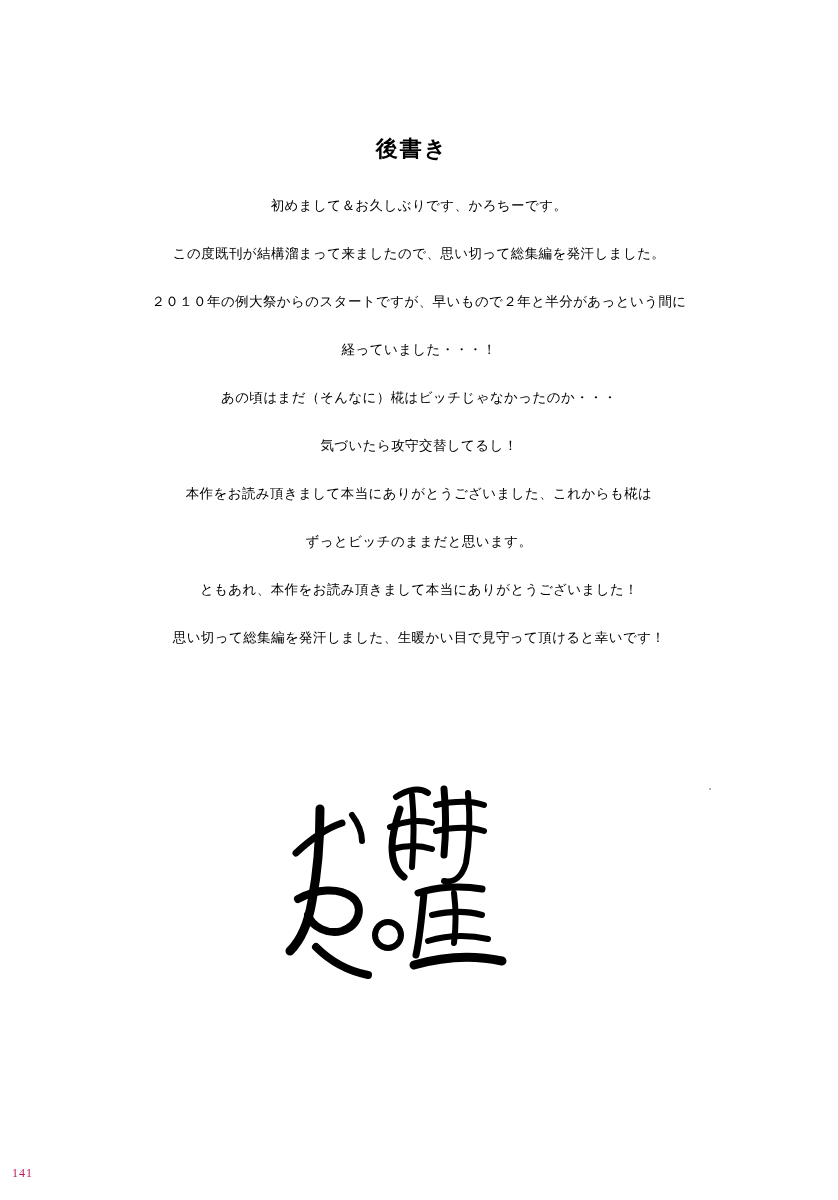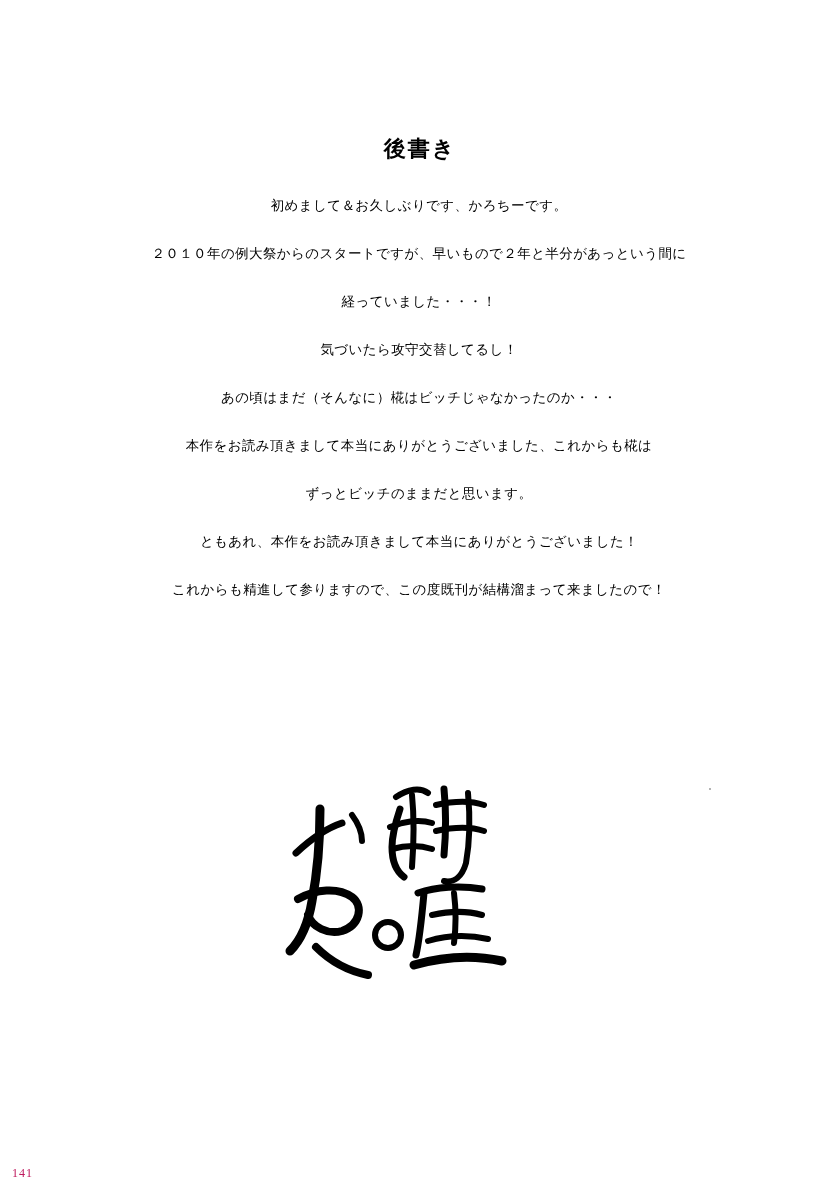--- a/index.html
+++ b/index.html
@@ -18,21 +18,21 @@
 
   .page {
     position: absolute;
     inset: 0;
     background: #ffffff;
   }
 
   .afterword-title {
     position: absolute;
     top: 134px;
-    left: 16px;
+    left: 8px;
     width: 808px;
     text-align: center;
     font-size: 22px;
     font-weight: bold;
     letter-spacing: 2px;
     color: #000000;
   }
 
   .body-text {
     position: absolute;
@@ -90,28 +90,29 @@
 </style>
 </head>
 <body>
 
 <div class="page">
 
   <div class="afterword-title">後書き</div>
 
   <div class="body-text">
     <p class="body-line">初めまして＆お久しぶりです、かろちーです。</p>
+    <p class="body-line">この度既刊が結構溜まって来ましたので、思い切って総集編を発汗しました。</p>
     <p class="body-line">２０１０年の例大祭からのスタートですが、早いもので２年と半分があっという間に</p>
     <p class="body-line">経っていました・・・！</p>
+    <p class="body-line">あの頃はまだ（そんなに）椛はビッチじゃなかったのか・・・</p>
     <p class="body-line">気づいたら攻守交替してるし！</p>
-    <p class="body-line">あの頃はまだ（そんなに）椛はビッチじゃなかったのか・・・</p>
     <p class="body-line">本作をお読み頂きまして本当にありがとうございました、これからも椛は</p>
     <p class="body-line">ずっとビッチのままだと思います。</p>
     <p class="body-line">ともあれ、本作をお読み頂きまして本当にありがとうございました！</p>
-    <p class="body-line">これからも精進して参りますので、この度既刊が結構溜まって来ましたので！</p>
+    <p class="body-line">思い切って総集編を発汗しました、生暖かい目で見守って頂けると幸いです！</p>
   </div>
 
   <div class="signature-wrap">
     <svg viewBox="0 0 260 225" xmlns="http://www.w3.org/2000/svg" aria-hidden="true">
       <g fill="none" stroke="#000000" stroke-linecap="round" stroke-linejoin="round">
 
         <path d="M28 78 C45 62, 62 52, 74 48" stroke-width="7"></path>
         <path d="M52 34 C52 60, 50 95, 44 126 C40 150, 32 166, 22 176" stroke-width="9"></path>
         <path d="M30 124 C48 114, 70 112, 84 122 C96 131, 92 150, 74 156 C60 160, 44 152, 40 140" stroke-width="8"></path>
         <path d="M84 40 C90 48, 94 58, 94 66" stroke-width="6"></path>

